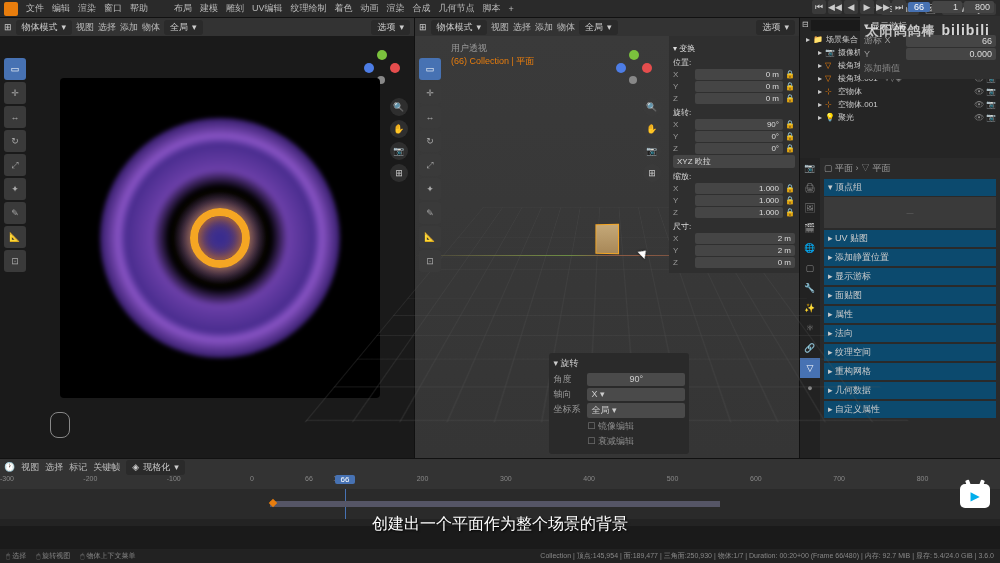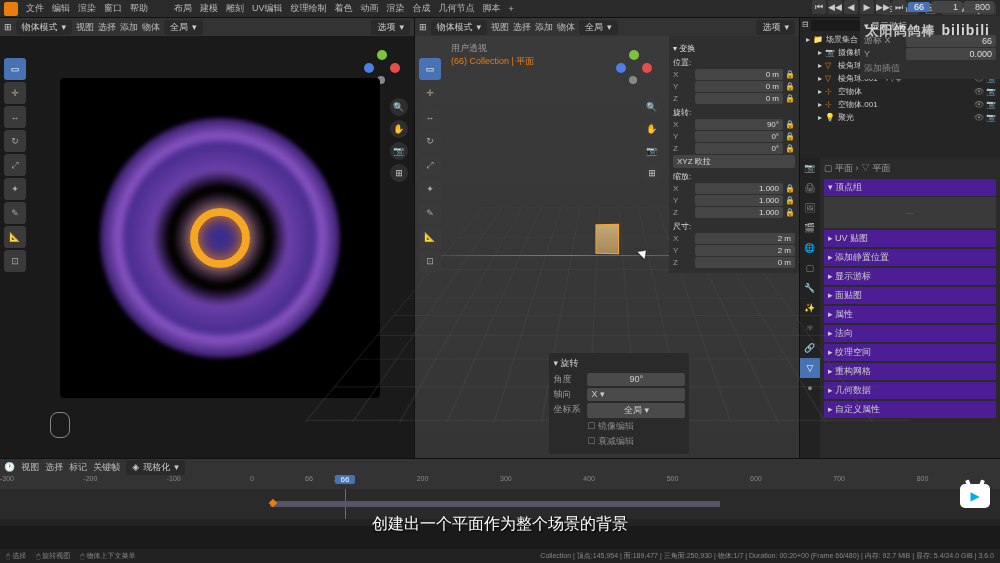--- a/index.html
+++ b/index.html
@@ -52,21 +52,21 @@
 .outliner { height: 140px; background: #252525; overflow: hidden; padding: 2px; font-size: 8px; }
 .out-row { display: flex; align-items: center; gap: 3px; padding: 1px 2px; }
 .out-row .icon { width: 10px; color: #e87d0d; }
 .out-row .eye { margin-left: auto; display: flex; gap: 2px; color: #888; }
 .properties { flex: 1; background: #2a2a2a; display: flex; }
 .prop-tabs { width: 20px; background: #222; display: flex; flex-direction: column; }
 .prop-tab { height: 20px; display: flex; align-items: center; justify-content: center; color: #888; cursor: pointer; }
 .prop-tab.active { background: #4772b3; color: #fff; }
 .prop-content { flex: 1; padding: 4px; overflow: hidden; }
 .prop-section { margin: 2px 0; }
-.prop-title { background: #4c1d95; padding: 2px 4px; color: #ccc; display: flex; align-items: center; gap: 4px; }
+.prop-title { background: #0c4a6e; padding: 2px 4px; color: #ccc; display: flex; align-items: center; gap: 4px; }
 .prop-body { background: #3a3a3a; min-height: 30px; padding: 4px; margin-top: 1px; }
 .timeline { height: 68px; background: #232323; border-top: 1px solid #111; }
 .tl-header { height: 16px; background: #333; display: flex; align-items: center; padding: 0 4px; gap: 6px; }
 .tl-track { height: 30px; position: relative; background: #2a2a2a; }
 .tl-ruler { height: 14px; background: #333; display: flex; position: relative; }
 .tl-tick { position: absolute; top: 0; font-size: 7px; color: #888; }
 .tl-cursor { position: absolute; top: 0; bottom: 0; width: 1px; background: #4772b3; }
 .tl-cursor-head { position: absolute; top: -14px; left: -10px; width: 20px; background: #4772b3; color: #fff; text-align: center; font-size: 8px; border-radius: 2px; }
 .tl-playback { position: absolute; right: 6px; top: 0; display: flex; gap: 2px; align-items: center; }
 .tl-btn { width: 14px; height: 14px; background: #3a3a3a; border-radius: 2px; display: flex; align-items: center; justify-content: center; cursor: pointer; }
@@ -278,21 +278,21 @@
       <div class="prow">
           <span class="plabel">角度</span>
           <span class="pval">90°</span>
         </div>
       <div class="prow">
           <span class="plabel">轴向</span>
           <span class="pval" style="text-align:left"><span>X</span> ▾</span>
         </div>
       <div class="prow">
           <span class="plabel">坐标系</span>
-          <span class="pval" style="text-align:center"><span>全局</span> ▾</span>
+          <span class="pval" style="text-align:left"><span>全局</span> ▾</span>
         </div>
       <div class="prow">
           <span class="plabel"></span>
           <span style="color:#888">☐ <span>镜像编辑</span></span>
         </div>
       <div class="prow">
           <span class="plabel"></span>
           <span style="color:#888">☐ <span>衰减编辑</span></span>
         </div>
     </div>

